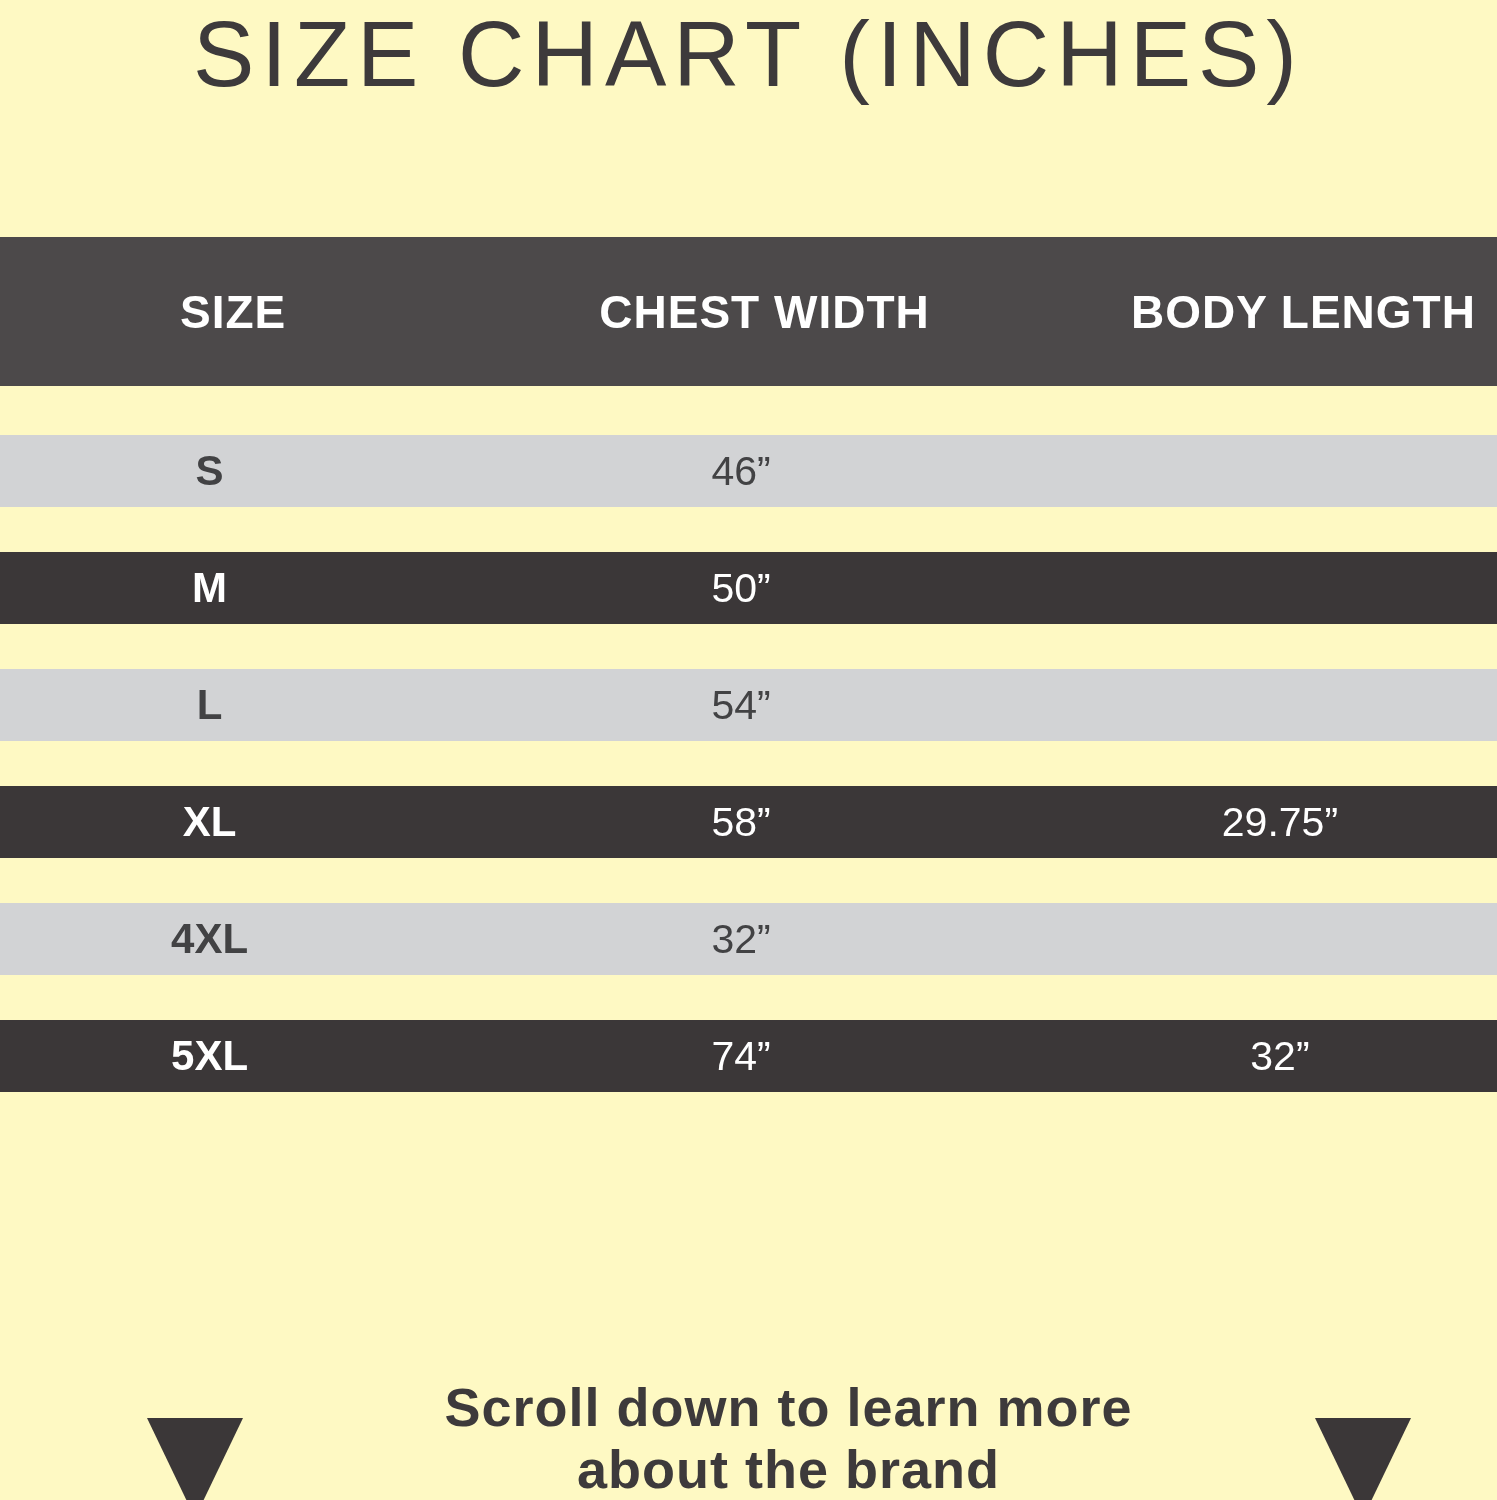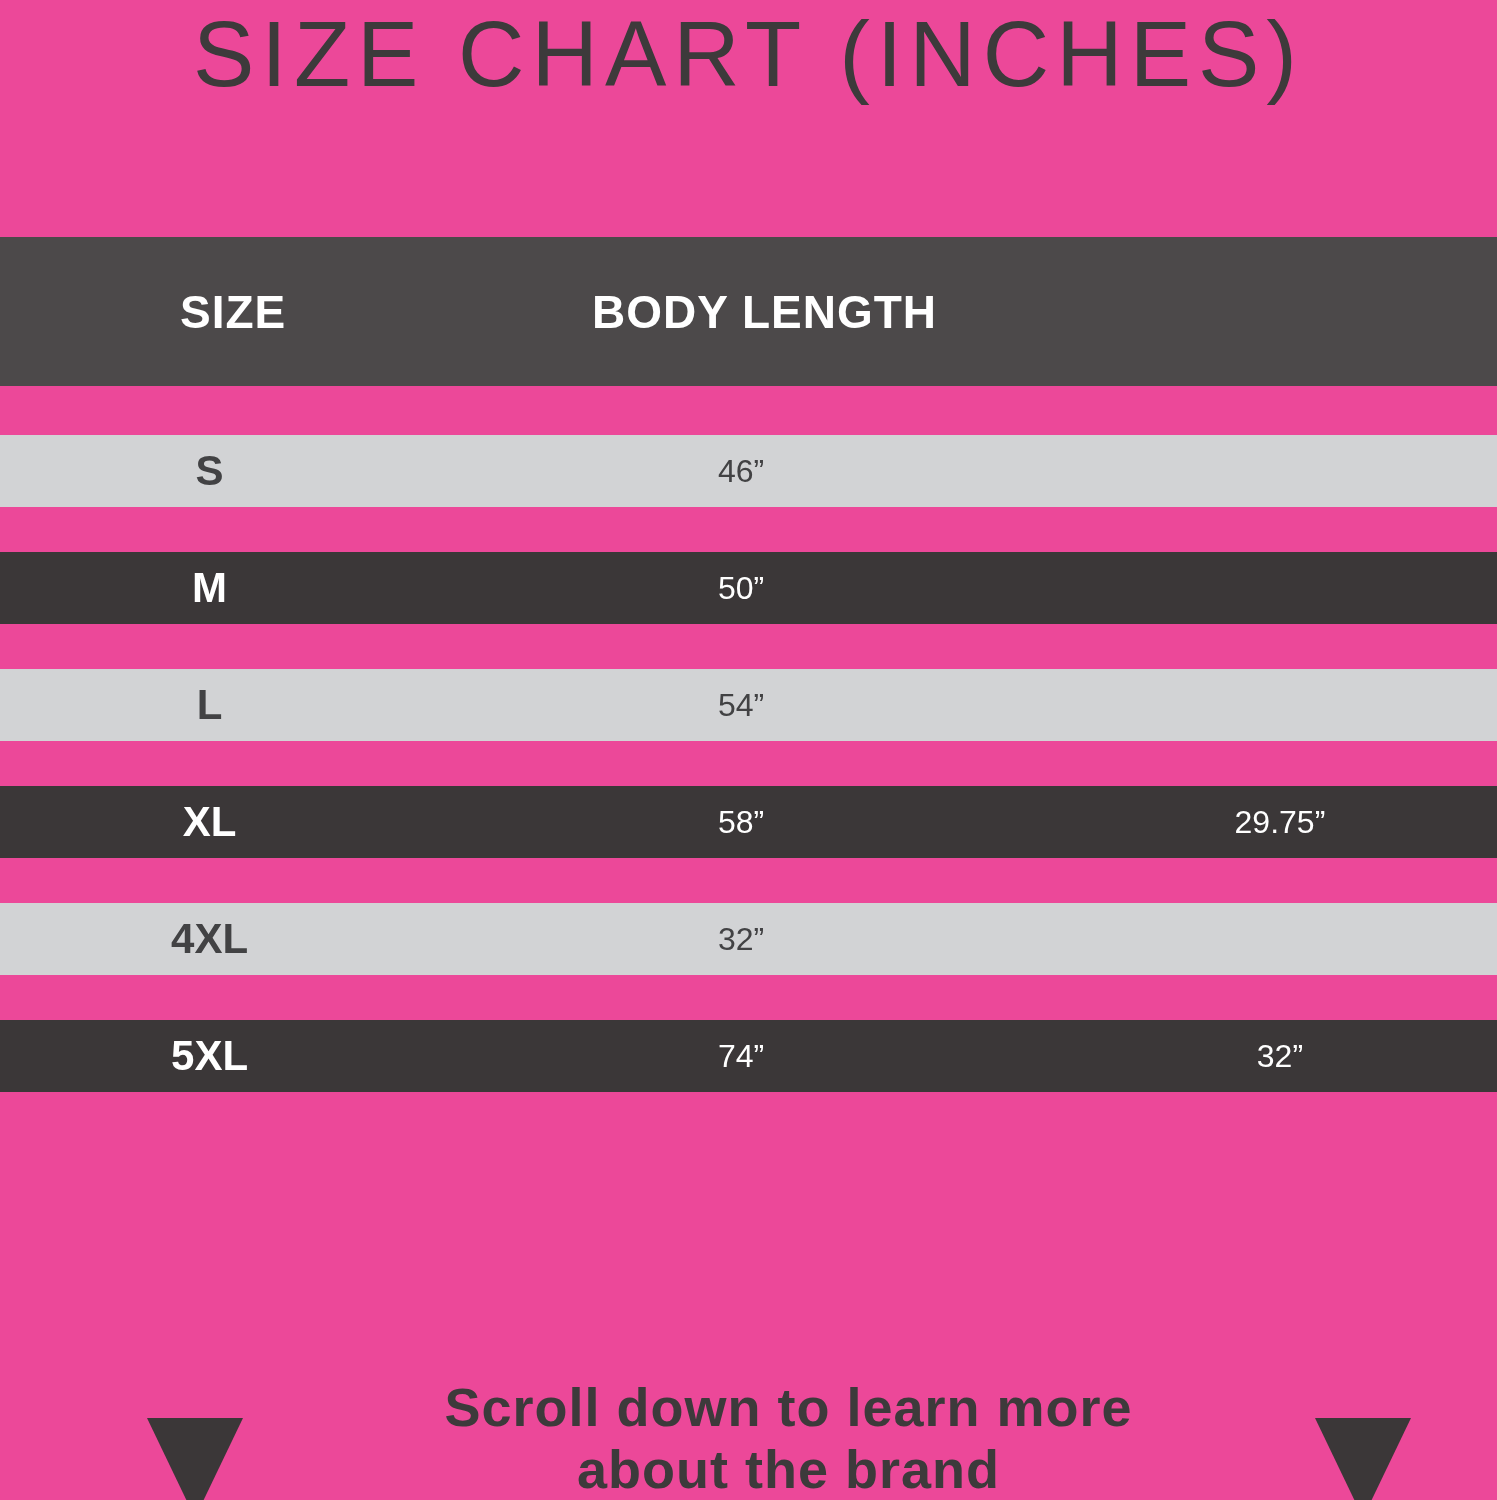--- a/index.html
+++ b/index.html
@@ -5,21 +5,21 @@
   html, body {
     margin: 0;
     padding: 0;
     background: #ffffff;
   }
   .page {
     position: relative;
     width: 1497px;
     height: 1500px;
     overflow: hidden;
-    background: #ec4899;
+    background: #fef9c3;
     font-family: "Liberation Sans", sans-serif;
   }
   .title {
     position: absolute;
     top: 2px;
     left: 0;
     width: 100%;
     text-align: center;
     font-size: 92px;
     font-weight: 400;
@@ -63,21 +63,21 @@
   .row--light {
     background: #d2d3d5;
     color: #424244;
   }
   .row--dark {
     background: #3b3738;
     color: #ffffff;
   }
   .cell {
     text-align: center;
-    font-size: 32px;
+    font-size: 41px;
     font-weight: 400;
   }
   .cell--size {
     font-weight: bold;
     font-size: 42px;
   }
   .footer-text {
     position: absolute;
     top: 1376px;
     left: 0;
@@ -104,20 +104,21 @@
 </style>
 </head>
 <body>
 
 <div class="page">
 
   <div class="title">SIZE CHART (INCHES)</div>
 
   <div class="thead">
     <span class="hcell">SIZE</span>
+    <span class="hcell">CHEST WIDTH</span>
     <span class="hcell">BODY LENGTH</span>
   </div>
 
   <div class="tbody">
 
     <div class="row row--light">
       <span class="cell cell--size">S</span>
       <span class="cell">46”</span>
     </div>
 

